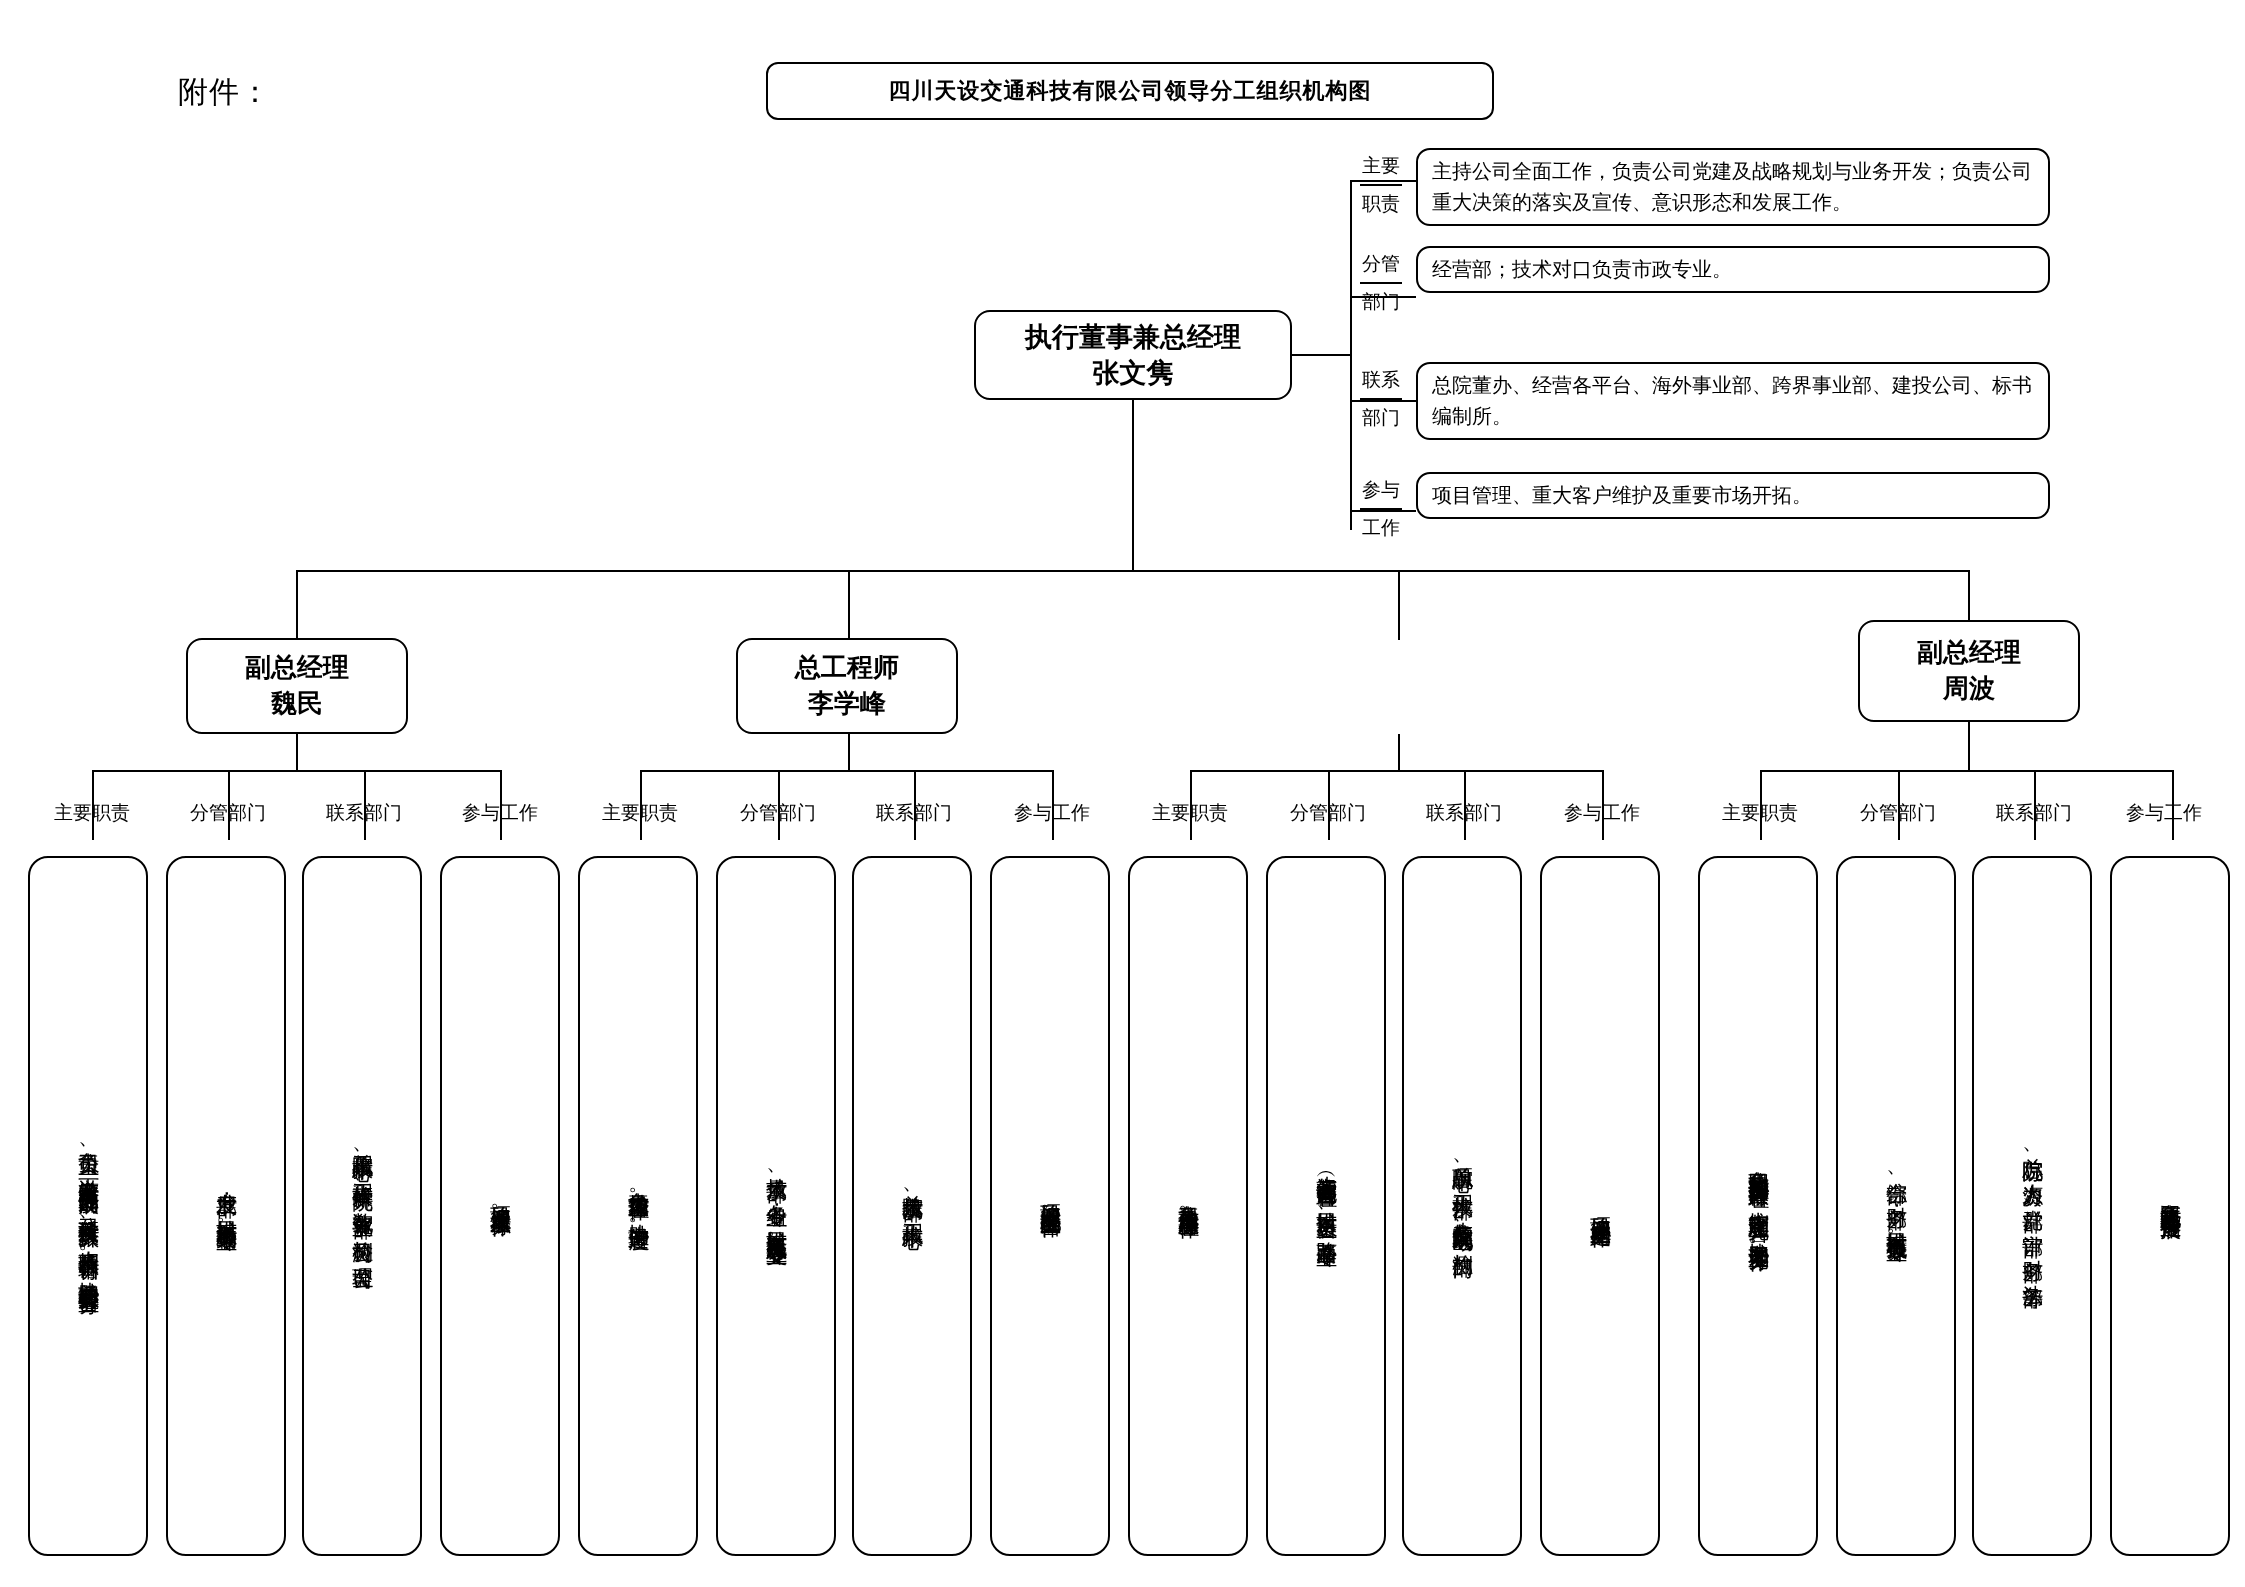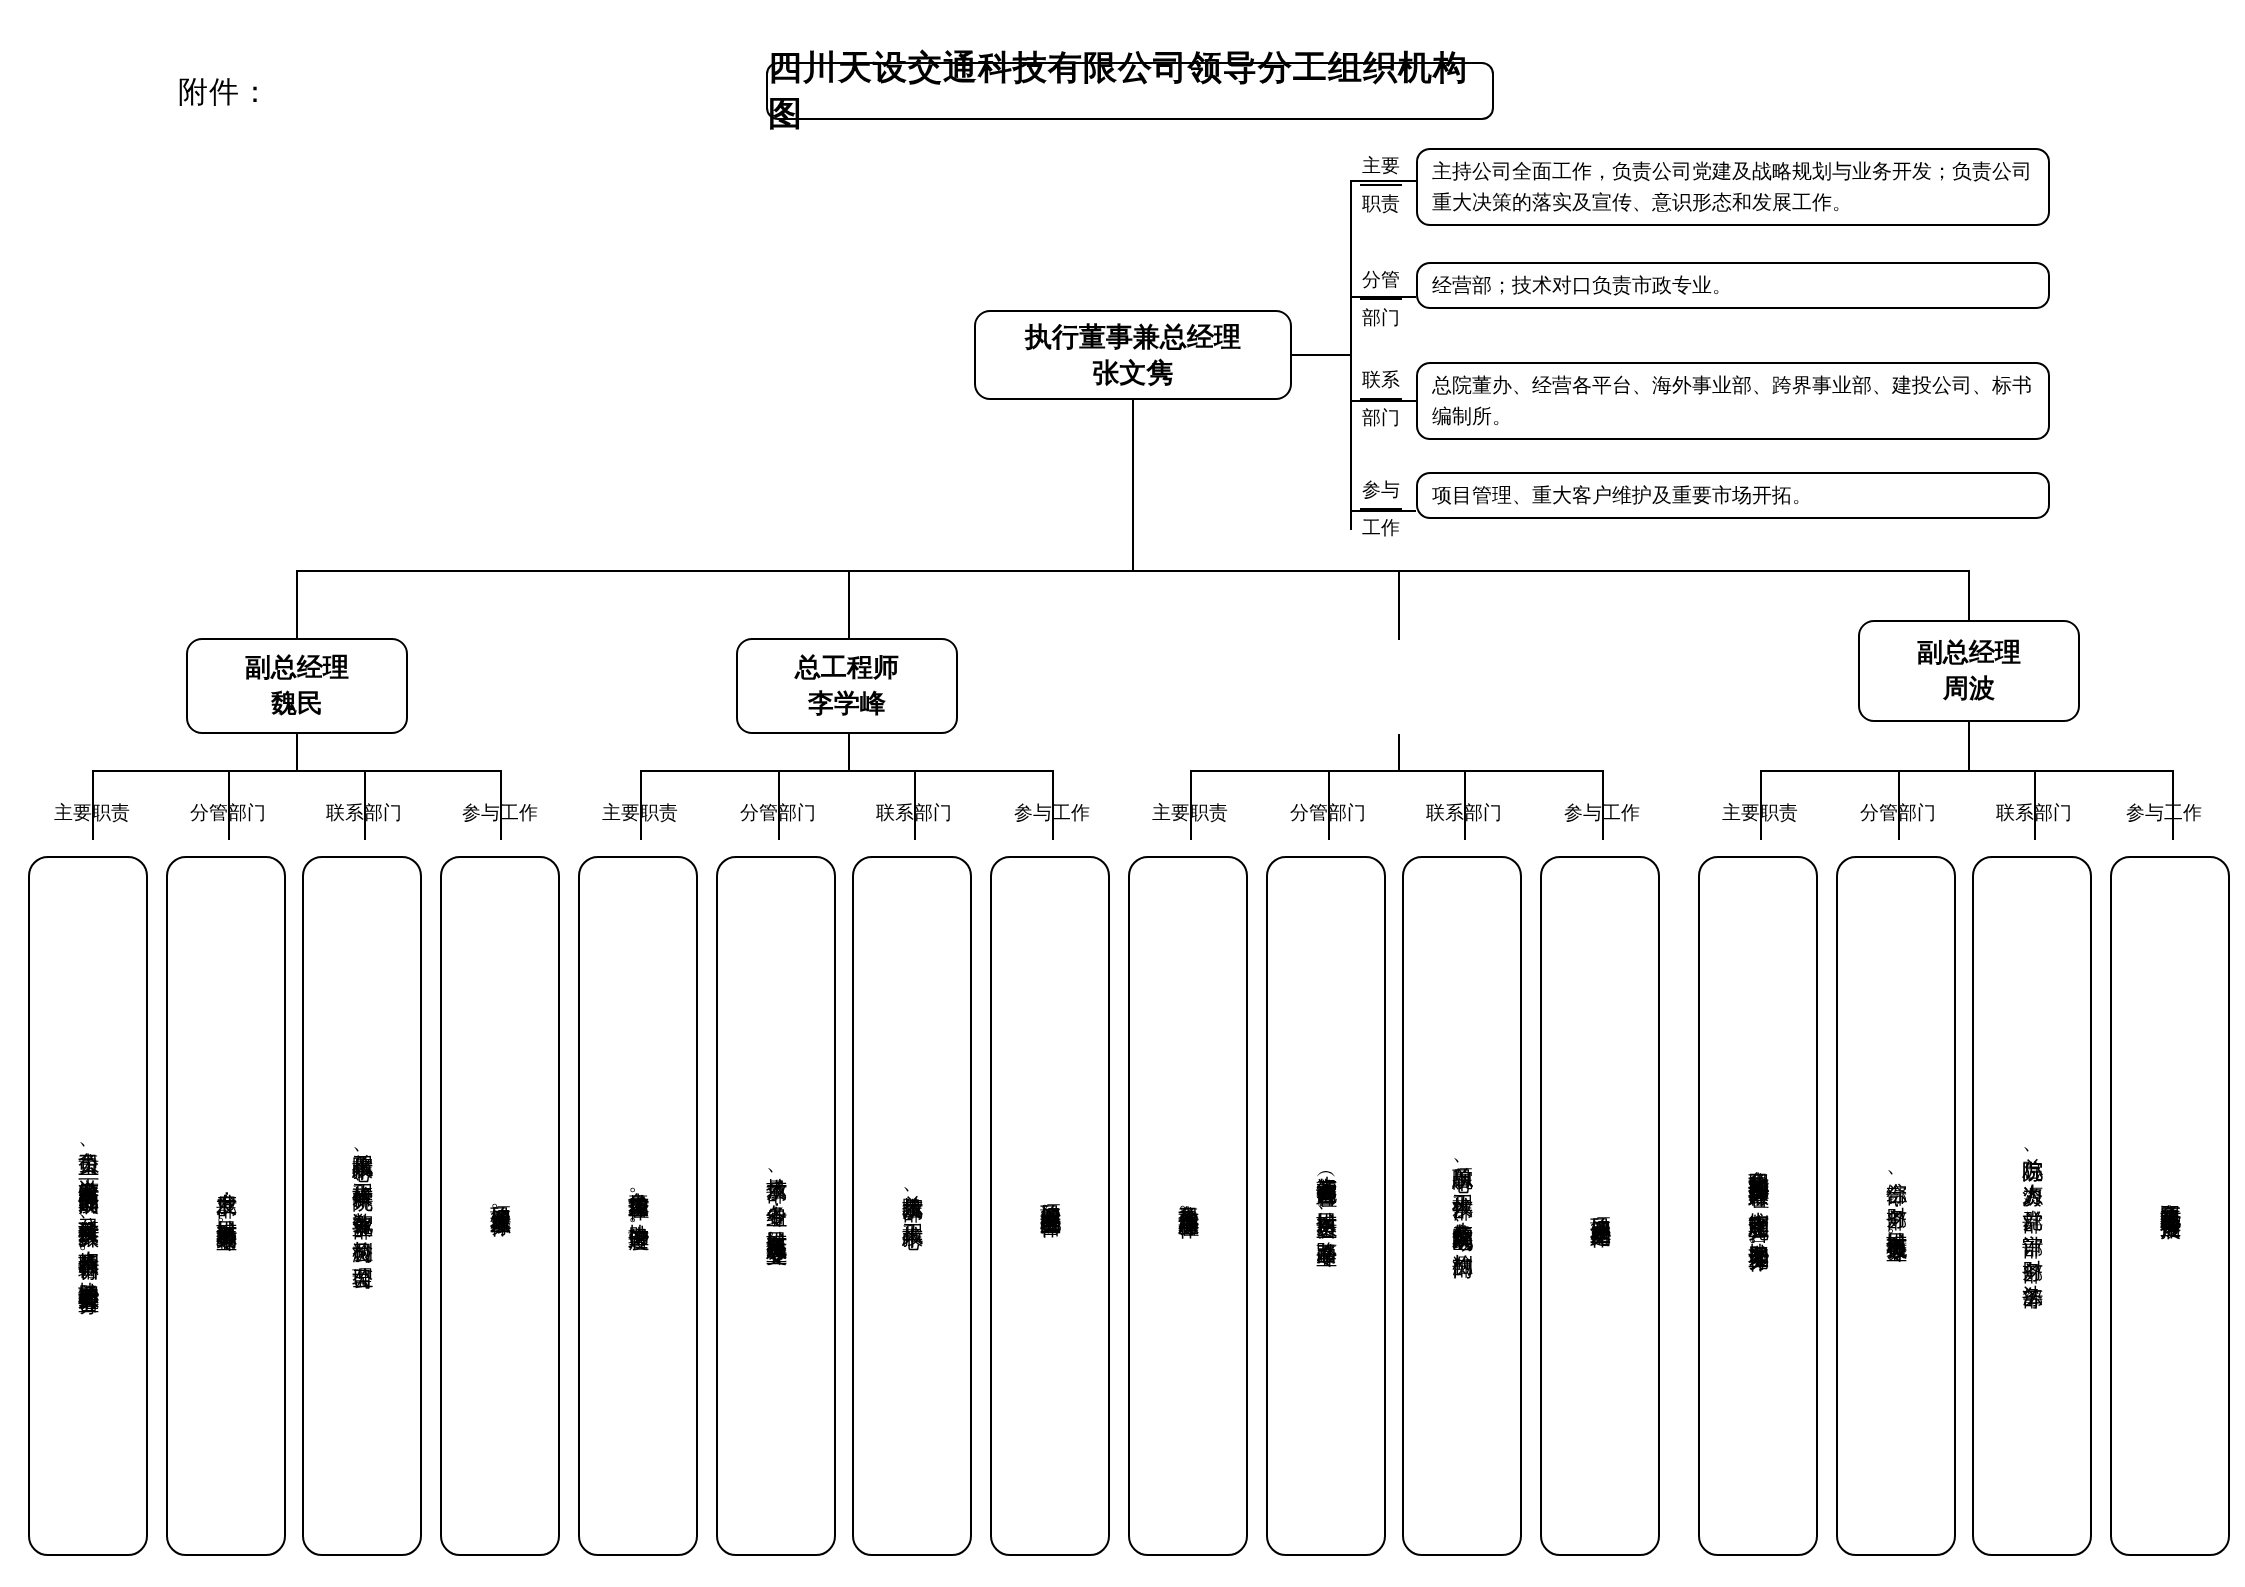--- a/index.html
+++ b/index.html
@@ -22,21 +22,21 @@
     font-size:30px;letter-spacing:1px;
     white-space:nowrap;
   }
 
   
   #chart-title{
     left:766px;top:62px;
     width:728px;height:58px;
     border:2px solid #000;border-radius:12px;
     display:flex;align-items:center;justify-content:center;
-    font-size:34px;font-weight:bold;letter-spacing:1px;
+    font-size:22px;font-weight:bold;letter-spacing:1px;
     background:#fff;box-sizing:border-box;
   }
 
   
   #exec-box{
     left:974px;top:310px;
     width:318px;height:90px;
     border:2px solid #000;border-radius:16px;
     display:flex;flex-direction:column;align-items:center;justify-content:center;
     font-size:27px;font-weight:bold;line-height:1.35;
@@ -129,21 +129,21 @@
   <div class="ln hln abs" style="left:1350px;top:510px;width:66px;"></div>
 
   <div class="detail-row" style="left:1350px;top:148px;width:700px;height:76px;">
     <div class="detail-key">
       <span class="kline">主要</span>
       <span class="kline2">职责</span>
     </div>
     <div class="detail-box">主持公司全面工作，负责公司党建及战略规划与业务开发；负责公司重大决策的落实及宣传、意识形态和发展工作。</div>
   </div>
 
-  <div class="detail-row" style="left:1350px;top:262px;width:700px;height:76px;">
+  <div class="detail-row" style="left:1350px;top:246px;width:700px;height:76px;">
     <div class="detail-key">
       <span class="kline">分管</span>
       <span class="kline2">部门</span>
     </div>
     <div class="detail-box">经营部；技术对口负责市政专业。</div>
   </div>
 
   <div class="detail-row" style="left:1350px;top:362px;width:700px;height:78px;border-radius:24px;">
     <div class="detail-key">
       <span class="kline">联系</span>

